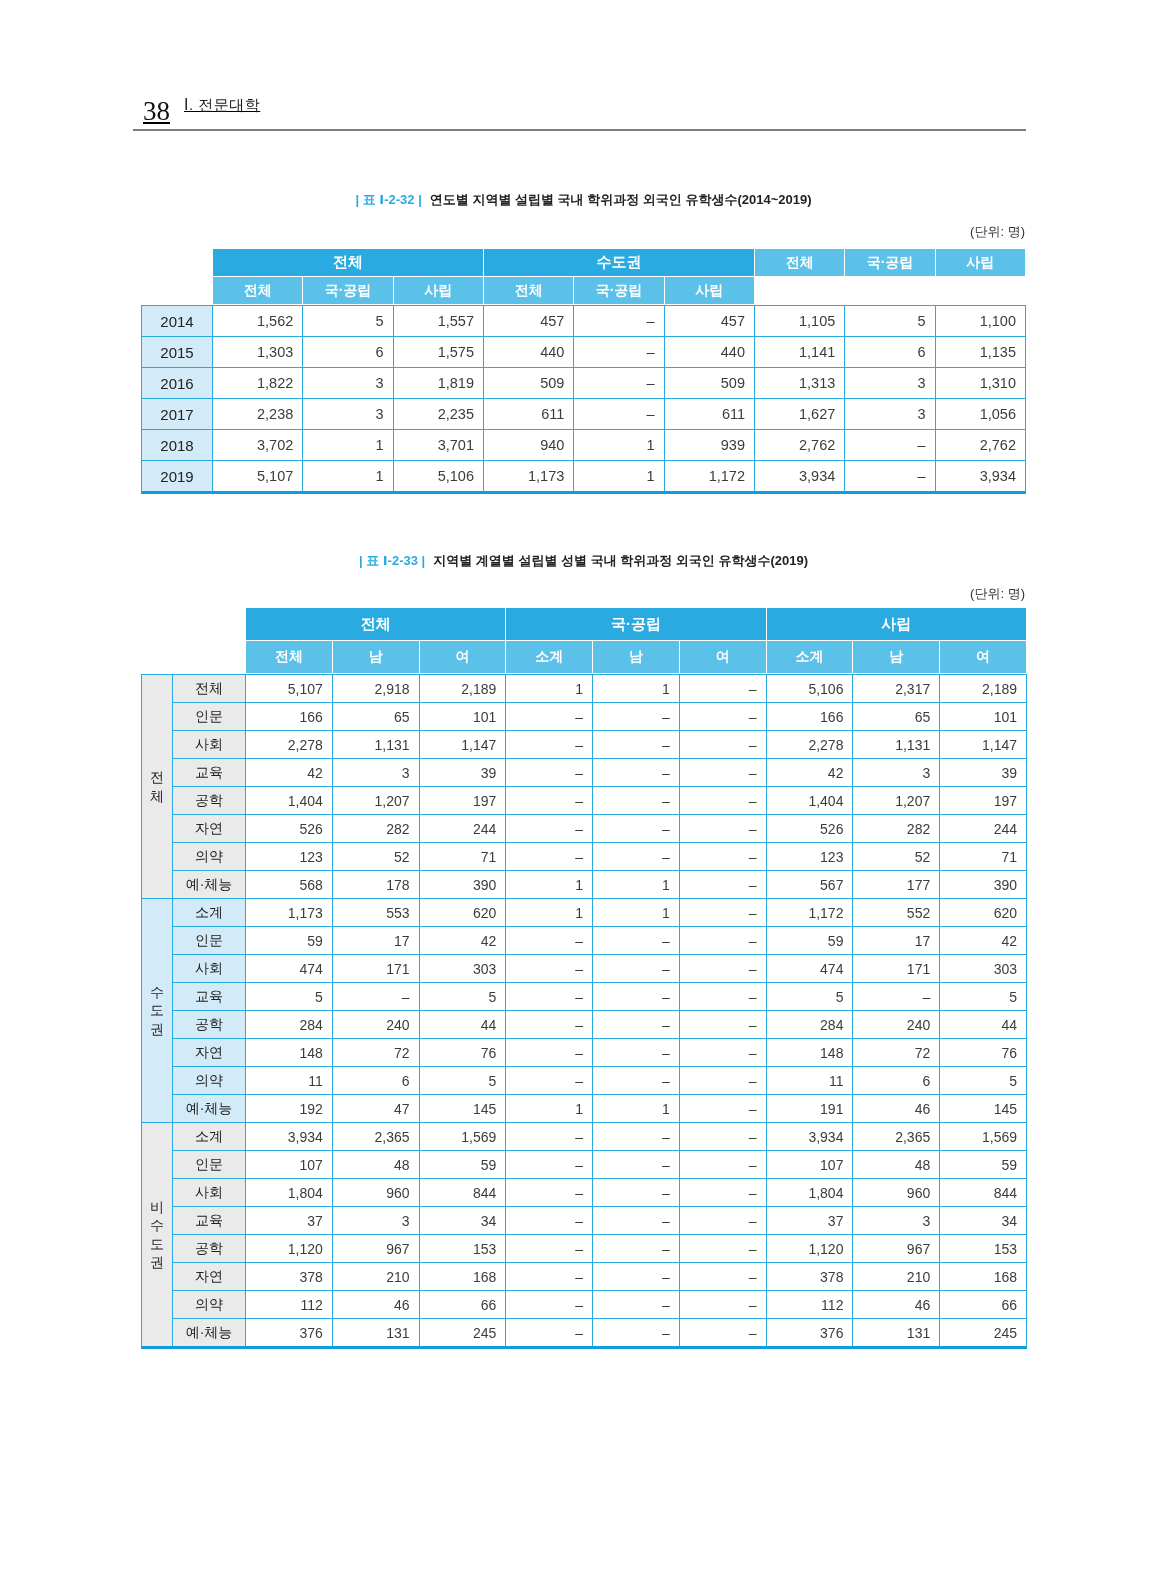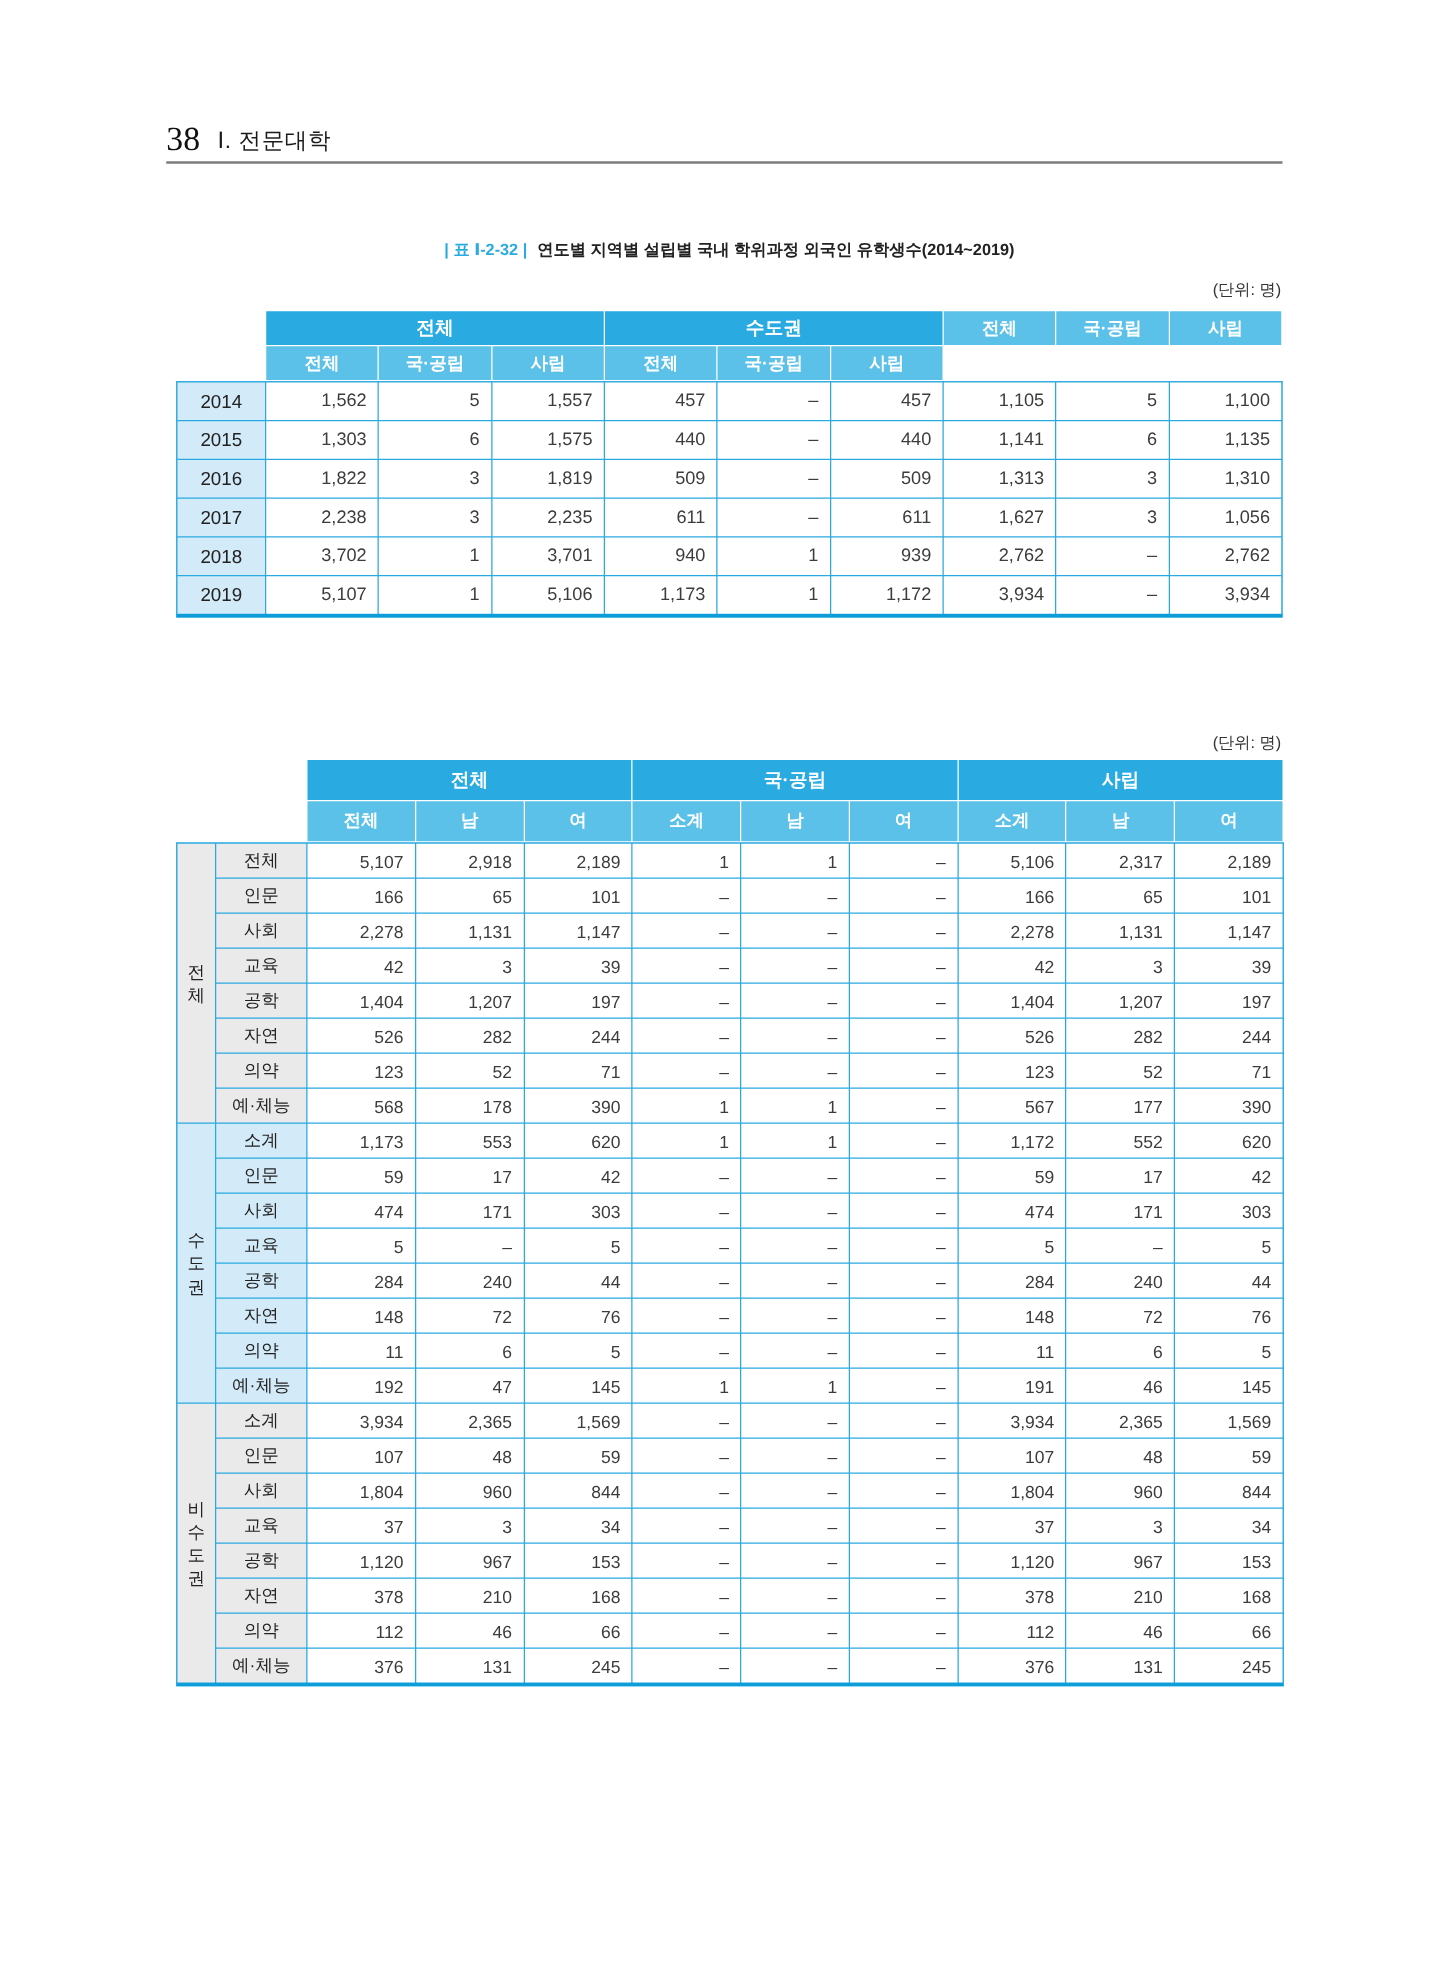--- a/index.html
+++ b/index.html
@@ -4,23 +4,23 @@
 <style>
   :root{
     --accent:#29ABE2; --header-sub:#5BC1E8; --border:#29A9E1; --border-strong:#0D9ED9;
     --label-blue:#D3EAF8; --label-gray:#EAEAEA; --text:#3C3C3C;
   }
   *{box-sizing:border-box; margin:0; padding:0;}
   body{background:#fff; font-family:"Liberation Sans","DejaVu Sans",sans-serif;}
   .page{position:relative; width:1159px; height:1571px; background:#fff; overflow:hidden;}
 
   
-  .page-header{position:absolute; left:133px; top:96px; display:flex; align-items:center;}
+  .page-header{position:absolute; left:143px; top:96px; display:flex; align-items:flex-start;text-decoration:underline;}
   .page-num{font-family:"Liberation Serif","DejaVu Serif",serif; font-size:27px; color:#111;}
-  .page-section{font-size:18px; color:#1a1a1a; margin-left:14px; letter-spacing:.5px;}
+  .page-section{font-size:15px; color:#1a1a1a; margin-left:14px; letter-spacing:.5px;}
   .header-rule{position:absolute; left:133px; top:129px; width:893px; height:2px; background:#7d7d7d;}
 
   
   .tbl-title{position:absolute; left:141px; width:885px; text-align:center; font-size:13px; font-weight:bold; color:#222;}
   .tbl-title .tag{color:var(--accent); margin-right:8px;}
   .unit{position:absolute; left:141px; width:884px; text-align:right; font-size:13px; color:#333;}
 
   
   .thead{display:grid; gap:1px; background:#fff;}
   .tbody{display:grid; gap:1px; background:var(--border);
@@ -137,20 +137,23 @@
         <div class="num">5,106</div>
         <div class="num">1,173</div>
         <div class="num">1</div>
         <div class="num">1,172</div>
         <div class="num">3,934</div>
         <div class="num">–</div>
         <div class="num">3,934</div>
       </div>
   </div>
 
+  <div class="tbl-title" id="title2">
+    <span class="tag">| 표 Ⅰ-2-33 |</span><span>지역별 계열별 설립별 성별 국내 학위과정 외국인 유학생수(2019)</span>
+  </div>
   <div class="unit" id="unit2">(단위:  명)</div>
   <div id="t2">
     <div class="thead" id="t2-head">
         <div class="corner" style="grid-area: 1 / 1 / span 2 / span 2;"></div>
         <div class="h1" style="grid-column: span 3;">전체</div>
         <div class="h1" style="grid-column: span 3;">국·공립</div>
         <div class="h1" style="grid-column: span 3;">사립</div>
         <div class="h2">전체</div>
         <div class="h2">남</div>
         <div class="h2">여</div>

